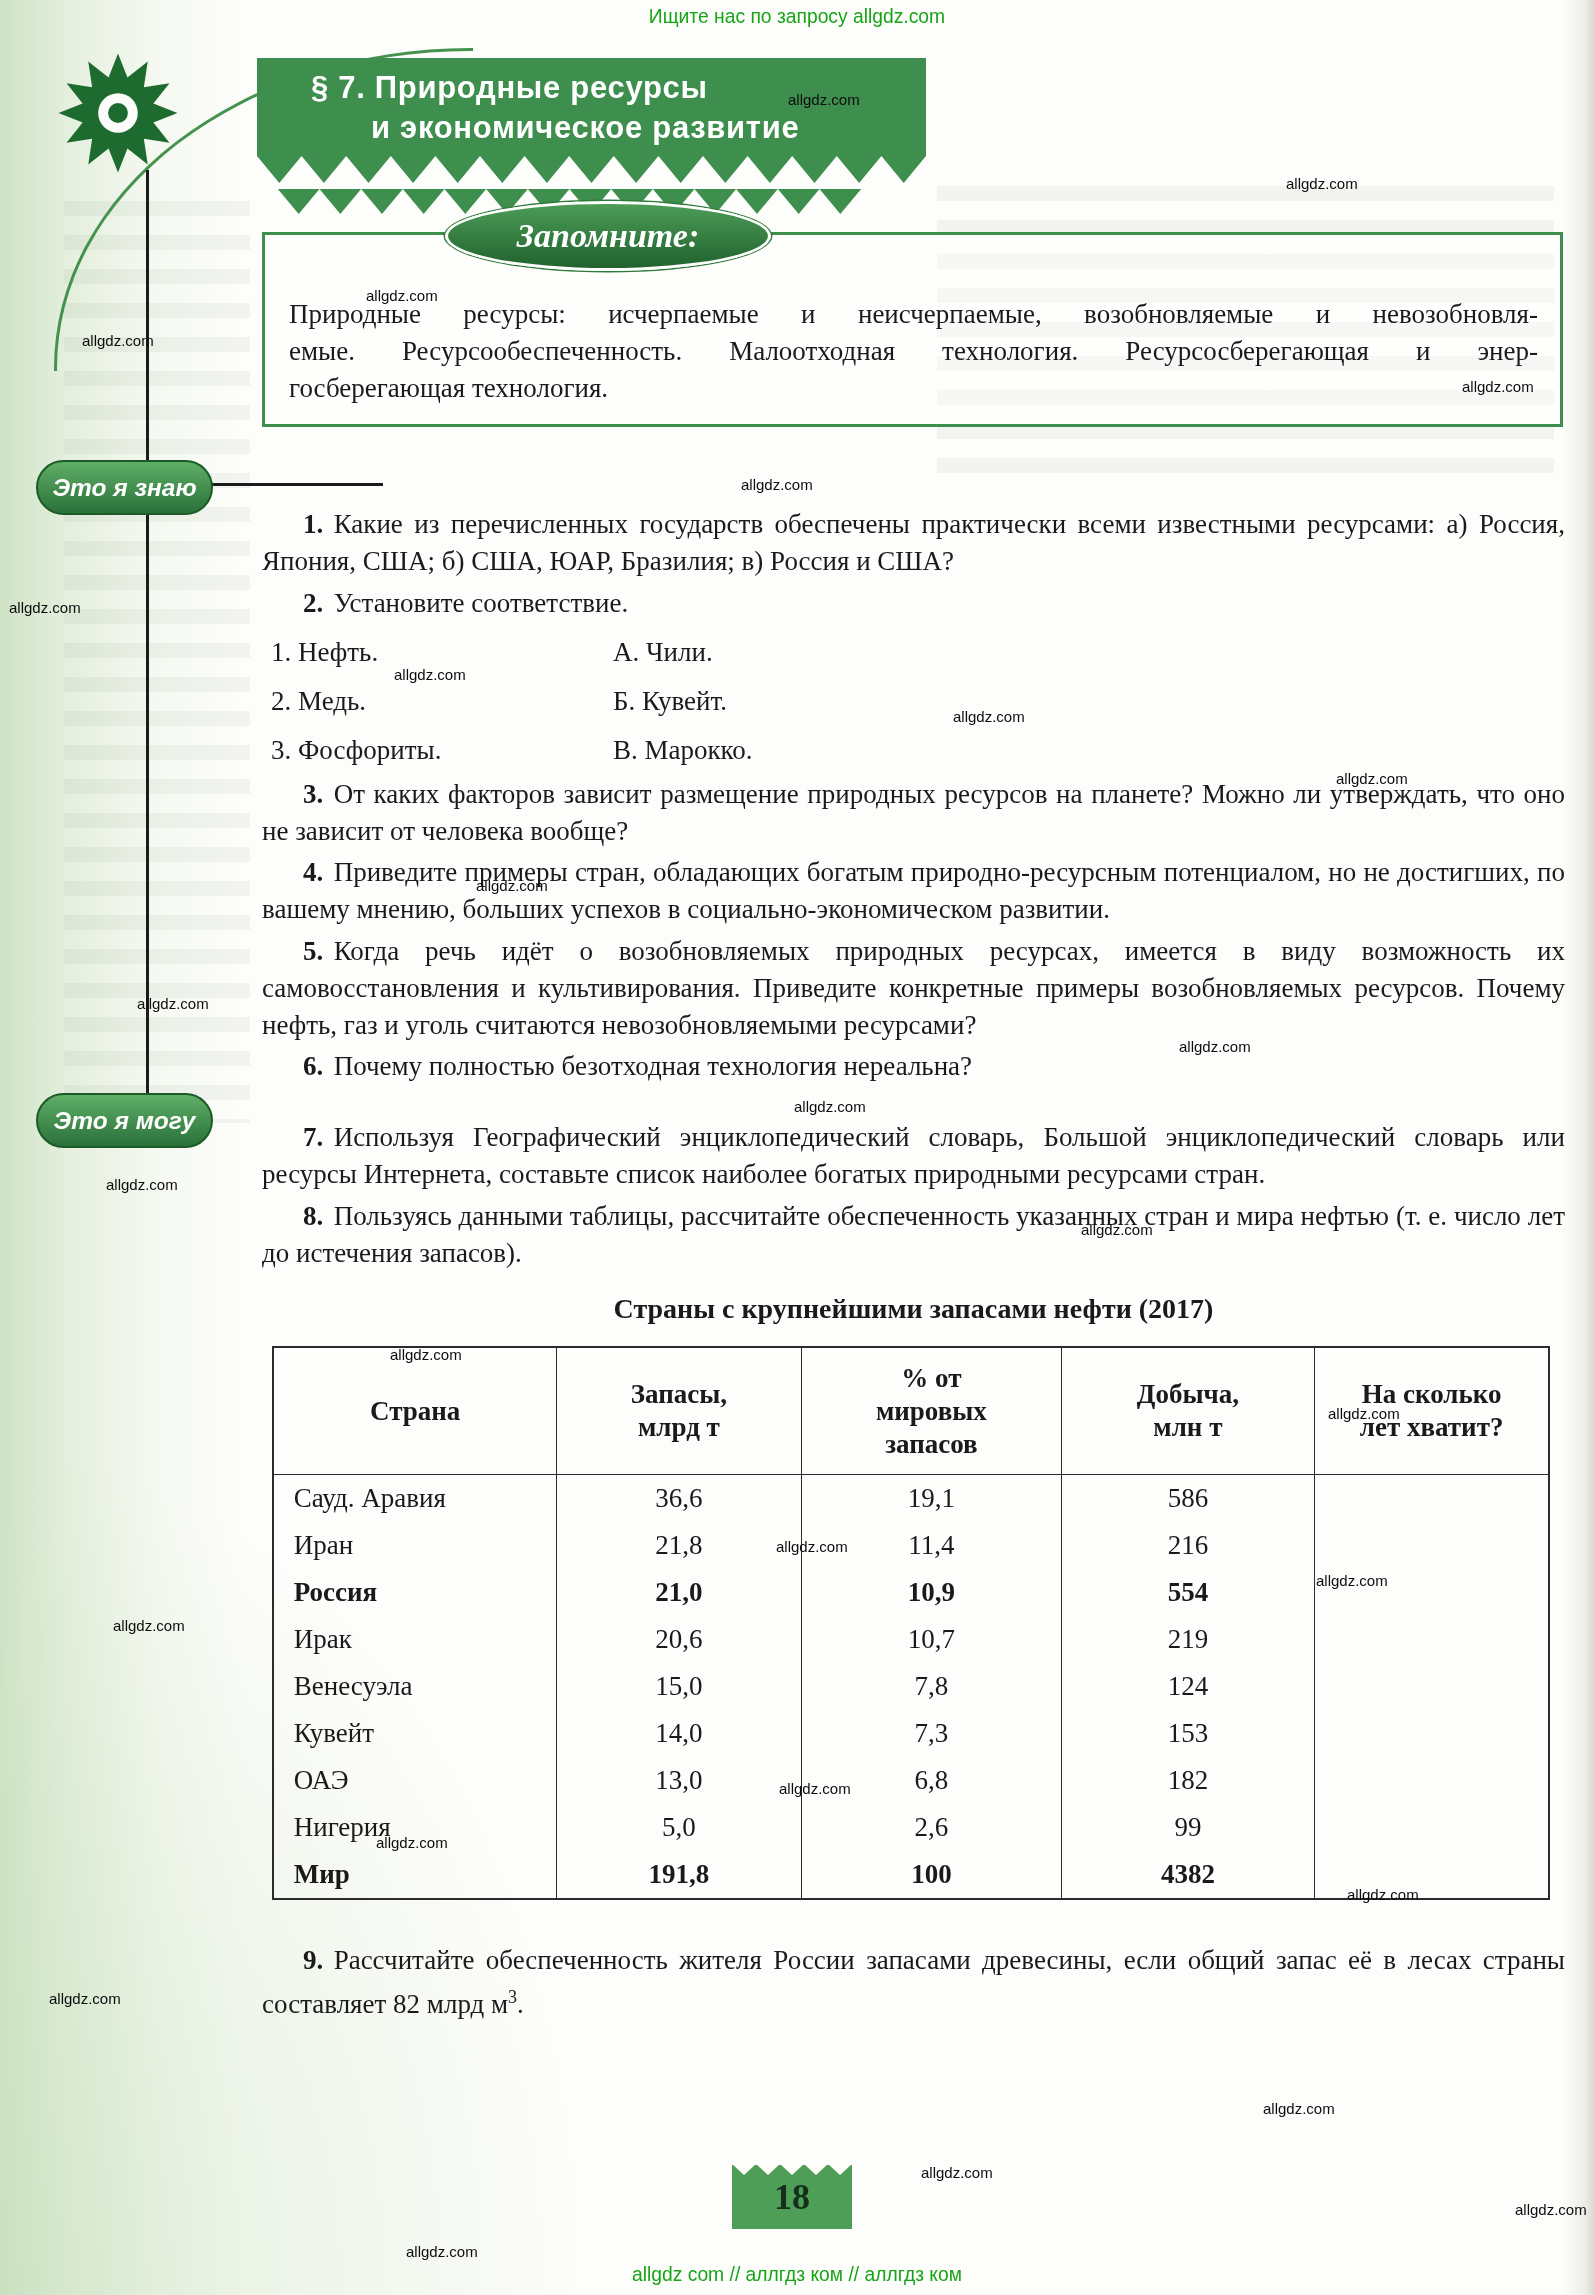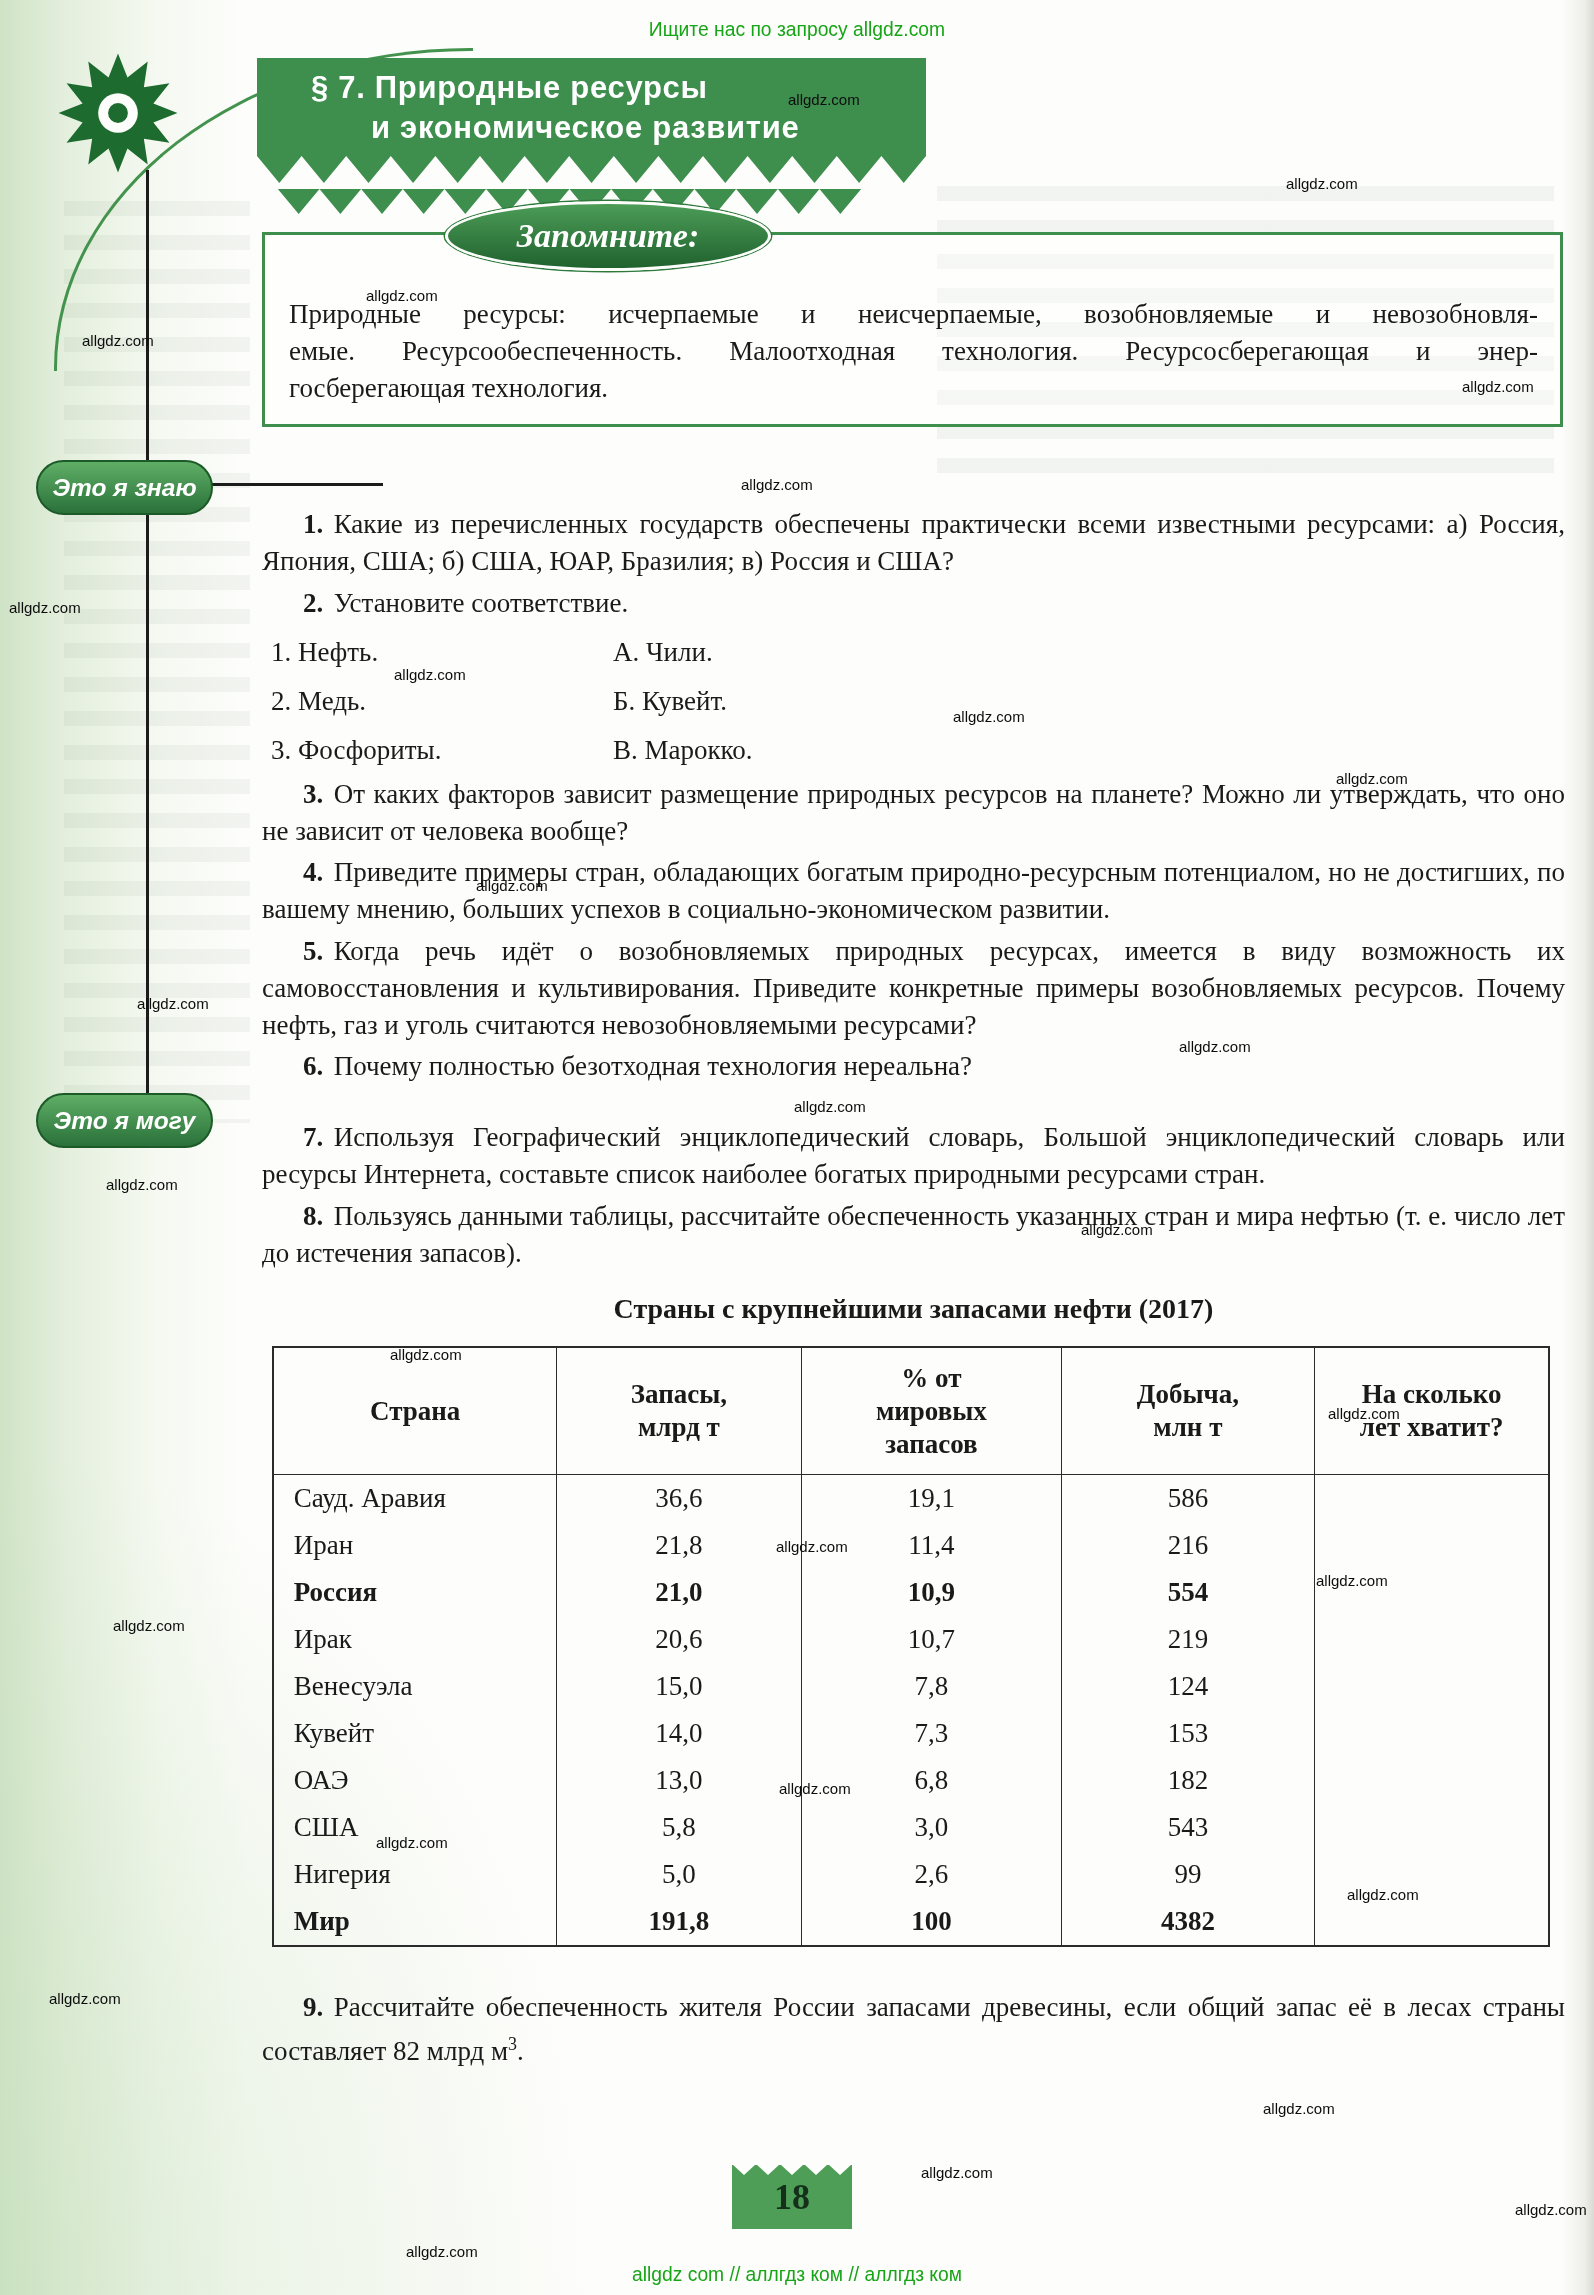--- a/index.html
+++ b/index.html
@@ -60,21 +60,21 @@
   table.oil td{height:45px;font-size:27px;vertical-align:middle;}
   td.c-country{text-align:left;padding-left:19.3px;}
   td.c-num{text-align:center;}
   tr.bold-row td{font-weight:bold;}
   
   .pagenum-box{position:absolute;left:732px;top:2165px;width:120px;height:64px;background:#4f9e58;
     display:flex;align-items:center;justify-content:center;font-weight:bold;font-size:36px;color:#14301a;}
   .pagenum-teeth{position:absolute;left:0;top:-0.7px;width:120px;height:11px;}
   .top-notice,.bottom-notice{position:absolute;left:0;width:100%;text-align:center;color:#17a517;
     font-family:"Liberation Sans",sans-serif;font-size:19.3px;}
-  .top-notice{top:19px;}
+  .top-notice{top:6px;}
   .bottom-notice{top:2264px;}
   
   .wm{position:absolute;font-family:"Liberation Sans",sans-serif;font-size:15px;color:#0d0d0d;white-space:nowrap;z-index:6;}
 </style>
 </head>
 <body>
 
 <div class="page">
 
   <div class="ghost" style="left:64px;top:201px;width:186px;height:922px;"></div>
@@ -197,27 +197,20 @@
             <td class="c-num">14,0</td>
             <td class="c-num">7,3</td>
             <td class="c-num">153</td>
             <td class="c-num"></td>
           </tr>
           <tr>
             <td class="c-country">ОАЭ</td>
             <td class="c-num">13,0</td>
             <td class="c-num">6,8</td>
             <td class="c-num">182</td>
-            <td class="c-num"></td>
-          </tr>
-          <tr>
-            <td class="c-country">США</td>
-            <td class="c-num">5,8</td>
-            <td class="c-num">3,0</td>
-            <td class="c-num">543</td>
             <td class="c-num"></td>
           </tr>
           <tr>
             <td class="c-country">Нигерия</td>
             <td class="c-num">5,0</td>
             <td class="c-num">2,6</td>
             <td class="c-num">99</td>
             <td class="c-num"></td>
           </tr>
           <tr class="bold-row">

